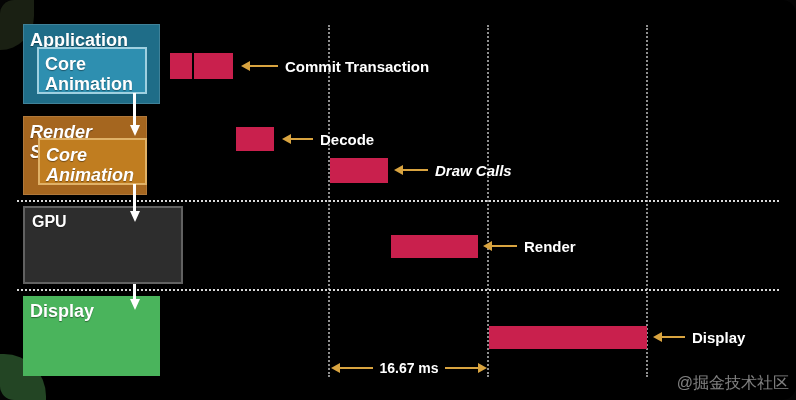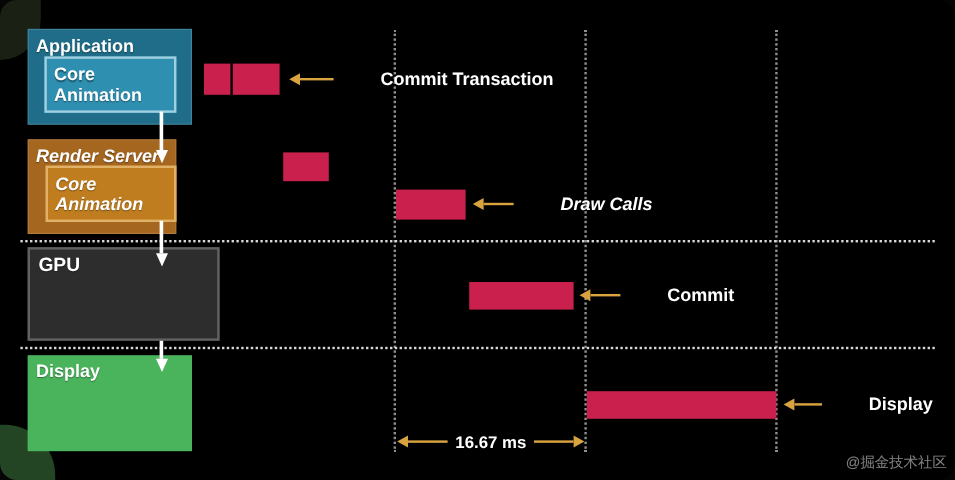--- a/index.html
+++ b/index.html
@@ -17,21 +17,21 @@
   
   .vline{position:absolute;top:25px;height:352px;width:0;
     border-left:2px dotted #8f8f8f;z-index:1;}
   #vline-1{left:328px;} #vline-2{left:487px;} #vline-3{left:646px;}
   .hline{position:absolute;left:17px;width:762px;height:0;
     border-top:2px dotted #d8d8d8;z-index:1;}
   #hline-1{top:200px;} #hline-2{top:289px;}
 
   
   .lane-box{position:absolute;box-sizing:border-box;z-index:2;}
-  .box-label{color:#fff;font-weight:700;font-size:15px;line-height:1.1;
+  .box-label{color:#fff;font-weight:700;font-size:18px;line-height:1.1;
     padding:6px 0 0 6px;text-shadow:0 1px 1px rgba(0,0,0,.4);}
   .inner-box{position:absolute;box-sizing:border-box;}
   #app-box{left:23px;top:24px;width:137px;height:80px;background:var(--app-box);
     border:1px solid rgba(255,255,255,.15);}
   #app-inner{left:13px;top:22px;width:110px;height:47px;background:var(--app-inner);
     border:2px solid var(--app-inner-border);}
   #rs-box{left:23px;top:116px;width:124px;height:79px;background:var(--render-box);
     border:1px solid rgba(255,255,255,.12);font-style:italic;}
   #rs-inner{left:14px;top:21px;width:109px;height:47px;background:var(--render-inner);
     border:2px solid var(--render-inner-border);}
@@ -56,21 +56,21 @@
   #bar-commit{left:170px;top:53px;width:63px;height:26px;background:none;
     display:flex;gap:2px;}
   #bar-commit .seg{background:var(--bar);height:100%;}
   #bar-commit .seg1{width:22px;} #bar-commit .seg2{flex:1;}
   #bar-decode{left:236px;top:127px;width:38px;height:24px;}
   #bar-drawcalls{left:330px;top:158px;width:58px;height:25px;}
   #bar-render{left:391px;top:235px;width:87px;height:23px;}
   #bar-display{left:489px;top:326px;width:158px;height:23px;}
 
   
-  .ann{position:absolute;display:flex;align-items:center;height:16px;z-index:4;gap:32px;}
+  .ann{position:absolute;display:flex;align-items:center;height:16px;z-index:4;}
   .ann-arrow{position:relative;height:2.5px;background:var(--accent-arrow);
     margin-left:9px;margin-right:7px;}
   .ann-arrow::before{content:"";position:absolute;left:-9px;top:-4px;width:0;height:0;
     border-top:5px solid transparent;border-bottom:5px solid transparent;
     border-right:9px solid var(--accent-arrow);}
   .ann-label{color:#fff;font-weight:700;font-size:15px;white-space:nowrap;
     text-shadow:0 1px 1px rgba(0,0,0,.5);}
   #ann-commit{left:241px;top:58px;} #ann-commit .ann-arrow{width:28px;}
   #ann-decode{left:282px;top:131px;} #ann-decode .ann-arrow{width:22px;}
   #ann-drawcalls{left:394px;top:162px;font-style:italic;} #ann-drawcalls .ann-arrow{width:25px;}
@@ -81,21 +81,21 @@
   .ruler{position:absolute;left:331px;top:360px;width:156px;height:16px;
     display:flex;align-items:center;z-index:4;}
   .ruler .line{height:2.5px;background:var(--accent-arrow);flex:1;}
   .ruler .head-l,.ruler .head-r{width:0;height:0;
     border-top:5px solid transparent;border-bottom:5px solid transparent;}
   .ruler .head-l{border-right:9px solid var(--accent-arrow);}
   .ruler .head-r{border-left:9px solid var(--accent-arrow);}
   .ruler .txt{color:#fff;font-weight:700;font-size:14px;margin:2px 6px;white-space:nowrap;}
 
   .watermark{position:absolute;right:7px;bottom:6px;color:rgba(255,255,255,.5);
-    font-size:12px;z-index:5;text-align:center;}
+    font-size:16px;z-index:5;text-align:center;}
 </style>
 </head>
 <body>
 
 <div class="frame">
 
   <div class="blob-tl"></div>
   <div class="blob-bl"></div>
 
   <div class="vline" id="vline-1"></div>
@@ -145,27 +145,31 @@
   </div>
   <div class="bar" id="bar-decode"></div>
   <div class="bar" id="bar-drawcalls"></div>
   <div class="bar" id="bar-render"></div>
   <div class="bar" id="bar-display"></div>
 
   <div class="ann" id="ann-commit">
     <div class="ann-arrow"></div>
     <div class="ann-label">Commit Transaction</div>
   </div>
+  <div class="ann" id="ann-decode">
+    <div class="ann-arrow"></div>
+    <div class="ann-label">Decode</div>
+  </div>
   <div class="ann" id="ann-drawcalls">
     <div class="ann-arrow"></div>
     <div class="ann-label">Draw Calls</div>
   </div>
   <div class="ann" id="ann-render">
     <div class="ann-arrow"></div>
-    <div class="ann-label">Commit</div>
+    <div class="ann-label">Render</div>
   </div>
   <div class="ann" id="ann-display">
     <div class="ann-arrow"></div>
     <div class="ann-label">Display</div>
   </div>
 
   <div class="ruler">
     <div class="head-l"></div>
     <div class="line"></div>
     <div class="txt">16.67 ms</div>

